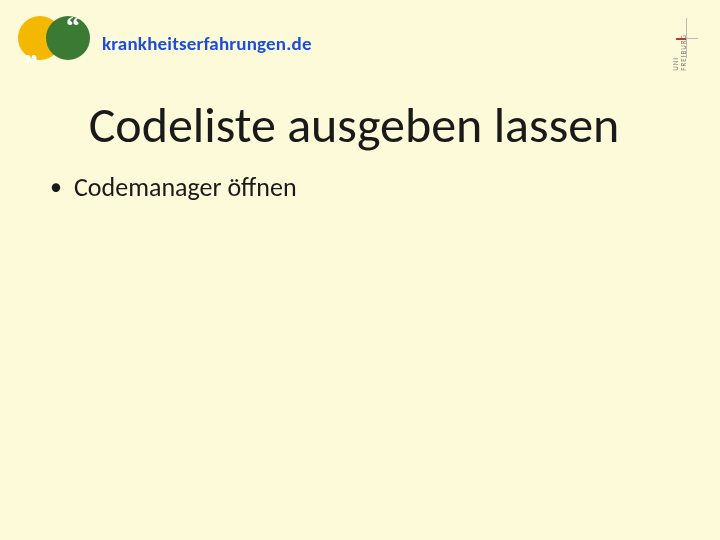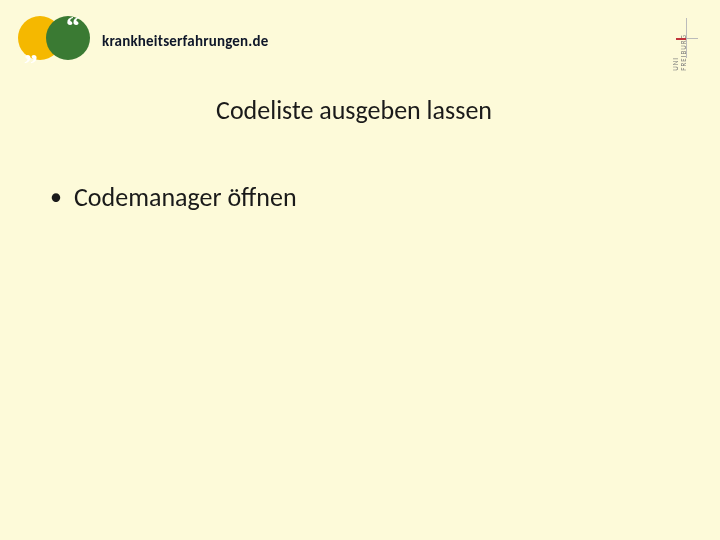--- a/index.html
+++ b/index.html
@@ -62,22 +62,22 @@
   .quotes.close {
     color: #ffffff;
     left: 48px;
     top: -2px;
     font-size: 28px;
   }
   .brand-text {
     position: absolute;
     left: 84px;
     top: 18px;
-    font-size: 15px;
-    color: #0f172a;
+    font-size: 19px;
+    color: #1d4ed8;
     font-weight: bold;
     letter-spacing: 0.2px;
     text-align: right;
   }
 
   
   .uni-logo {
     position: absolute;
     right: 4px;
     top: -2px;
@@ -129,32 +129,31 @@
     background: #c0333a;
   }
 
   
   .title {
     position: absolute;
     top: 94px;
     left: 0;
     right: 12px;
     text-align: center;
-    font-size: 26px;
+    font-size: 50px;
     font-weight: 400;
     color: #1a1a1a;
   }
 
   
   .content {
     position: absolute;
     top: 168px;
     left: 46px;
     right: 46px;
-    margin-top: 10px;
   }
   ul.bullets {
     list-style: none;
     margin: 0;
     padding: 0;
   }
   ul.bullets li {
     position: relative;
     padding-left: 28px;
     font-size: 26px;

